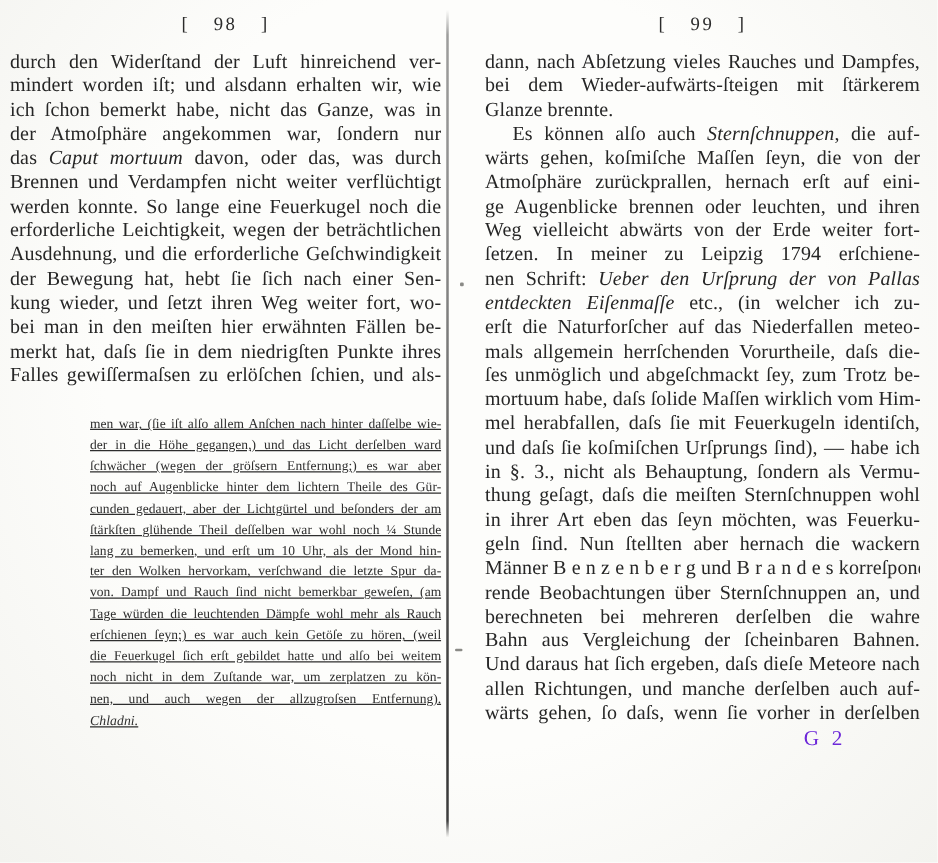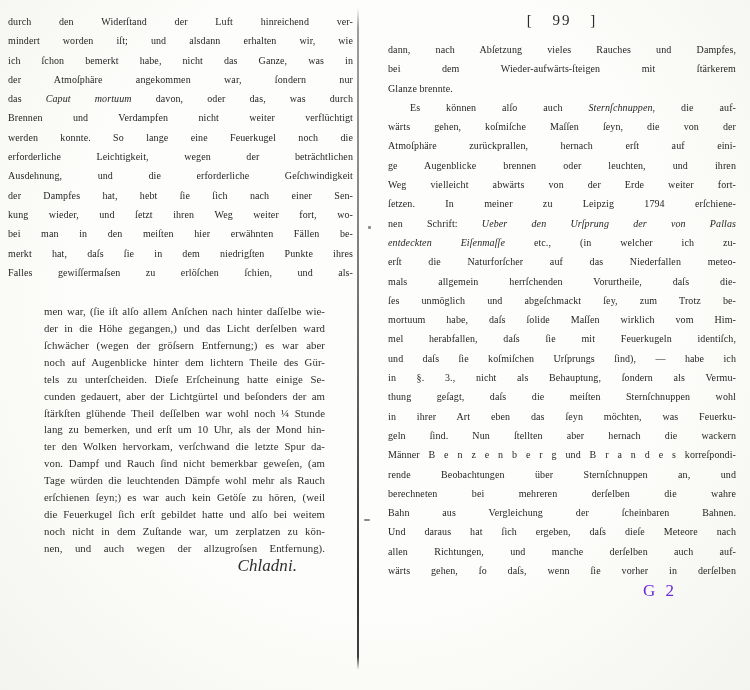--- a/index.html
+++ b/index.html
@@ -10,37 +10,37 @@
     color:#262626;
     -webkit-font-smoothing:antialiased;
   }
   .page{position:absolute;top:12px;}
   .page-left{left:8px;width:345px;}
   .page-right{left:372px;width:348px;margin-left:16px;}
   .page-header{
     text-align:center;font-size:15px;letter-spacing:2px;word-spacing:13px;
     margin-bottom:11px;color:#2b2b2b;
   }
-  .body-text{font-size:10px;letter-spacing:0.1px;}
+  .body-text{font-size:16px;letter-spacing:0.1px;}
   .body-text .line{
     line-height:19.3px;height:19.3px;overflow:hidden;white-space:nowrap;
     text-align:justify;
   }
   
   .line{text-align:justify;text-align-last:justify;}
   .line.flush{text-align-last:left;}
   .line.indent{text-indent:22px;}
   .footnote{
-    margin-left:36px;width:281px;margin-top:21px;
-    font-size:10.8px;letter-spacing:0.05px;color:#2e2e2e;
+    margin-left:64px;width:281px;margin-top:21px;
+    font-size:10.8px;letter-spacing:0.05px;color:#2e2e2e;text-decoration:underline;
   }
   .footnote .line{line-height:16.9px;height:16.9px;overflow:hidden;white-space:nowrap;}
   .footnote-signature{
-    font-style:italic;text-align:right;padding-right:28px;
-    font-size:17px;line-height:18px;color:#2e2e2e;
+    font-style:italic;text-align:left;padding-right:28px;
+    font-size:11px;line-height:18px;color:#2e2e2e;
   }
   .catchword{
     text-align:right;padding-right:62px;font-size:17px;line-height:20px;
     word-spacing:6px;margin-top:1px;color:#6d28d9;
   }
   .divider{
     position:absolute;left:357px;top:8px;width:2px;height:662px;
     background:linear-gradient(to bottom,
       rgba(40,40,40,0) 0%,
       rgba(40,40,40,0.45) 3%,
@@ -52,43 +52,43 @@
   }
   .speck{position:absolute;background:#8a8a86;border-radius:1px;}
   .speck-1{left:368px;top:226px;width:3px;height:3px;}
   .speck-2{left:364px;top:519px;width:6px;height:2px;}
   em{font-style:italic;}
 </style>
 </head>
 <body>
 
 <div class="page page-left">
+  <div class="page-header">[ 98 ]</div>
   <div class="body-text">
       <div class="line">durch den Widerſtand der Luft hinreichend ver-</div>
       <div class="line">mindert worden iſt; und alsdann erhalten wir, wie</div>
       <div class="line">ich ſchon bemerkt habe, nicht das Ganze, was in</div>
       <div class="line">der Atmoſphäre angekommen war, ſondern nur</div>
       <div class="line">das <em>Caput mortuum</em> davon, oder das, was durch</div>
       <div class="line">Brennen und Verdampfen nicht weiter verflüchtigt</div>
       <div class="line">werden konnte. So lange eine Feuerkugel noch die</div>
       <div class="line">erforderliche Leichtigkeit, wegen der beträchtlichen</div>
       <div class="line">Ausdehnung, und die erforderliche Geſchwindigkeit</div>
-      <div class="line">der Dampfes hat, hebt ſie ſich nach einer Sen-</div>
+      <div class="line">der Bewegung hat, hebt ſie ſich nach einer Sen-</div>
       <div class="line">kung wieder, und ſetzt ihren Weg weiter fort, wo-</div>
       <div class="line">bei man in den meiſten hier erwähnten Fällen be-</div>
       <div class="line">merkt hat, daſs ſie in dem niedrigſten Punkte ihres</div>
       <div class="line">Falles gewiſſermaſsen zu erlöſchen ſchien, und als-</div>
     </div>
   <div class="footnote">
     <div>
         <div class="line">men war, (ſie iſt alſo allem Anſchen nach hinter daſſelbe wie-</div>
         <div class="line">der in die Höhe gegangen,) und das Licht derſelben ward</div>
         <div class="line">ſchwächer (wegen der gröſsern Entfernung;) es war aber</div>
         <div class="line">noch auf Augenblicke hinter dem lichtern Theile des Gür-</div>
-        <div class="line">tels zu unterſcheiden. Dieſe Erſcheinung hatte einige Se-</div>
         <div class="line">cunden gedauert, aber der Lichtgürtel und beſonders der am</div>
         <div class="line">ſtärkſten glühende Theil deſſelben war wohl noch ¼ Stunde</div>
         <div class="line">lang zu bemerken, und erſt um 10 Uhr, als der Mond hin-</div>
         <div class="line">ter den Wolken hervorkam, verſchwand die letzte Spur da-</div>
         <div class="line">von. Dampf und Rauch ſind nicht bemerkbar geweſen, (am</div>
         <div class="line">Tage würden die leuchtenden Dämpfe wohl mehr als Rauch</div>
         <div class="line">erſchienen ſeyn;) es war auch kein Getöſe zu hören, (weil</div>
         <div class="line">die Feuerkugel ſich erſt gebildet hatte und alſo bei weitem</div>
         <div class="line">noch nicht in dem Zuſtande war, um zerplatzen zu kön-</div>
         <div class="line">nen, und auch wegen der allzugroſsen Entfernung).</div>

